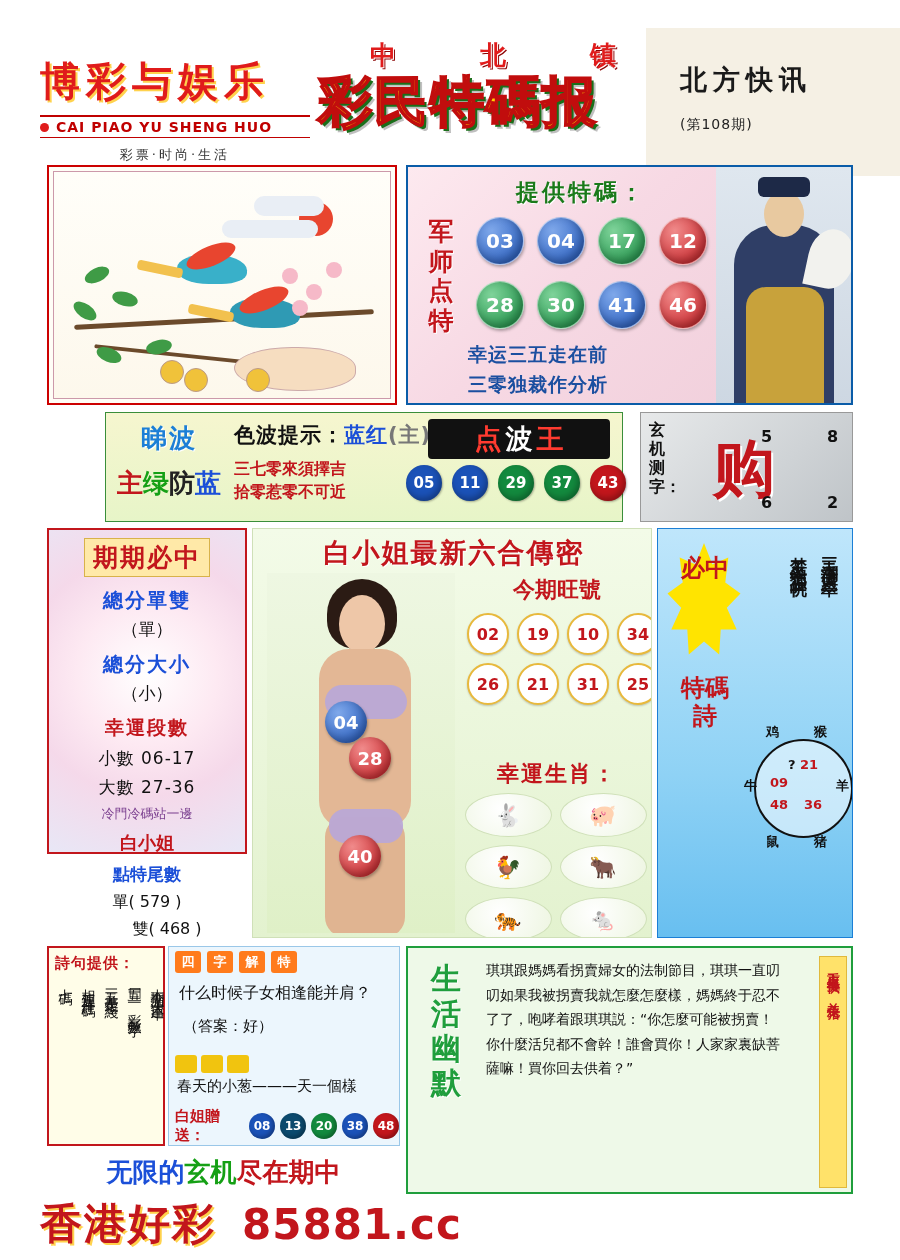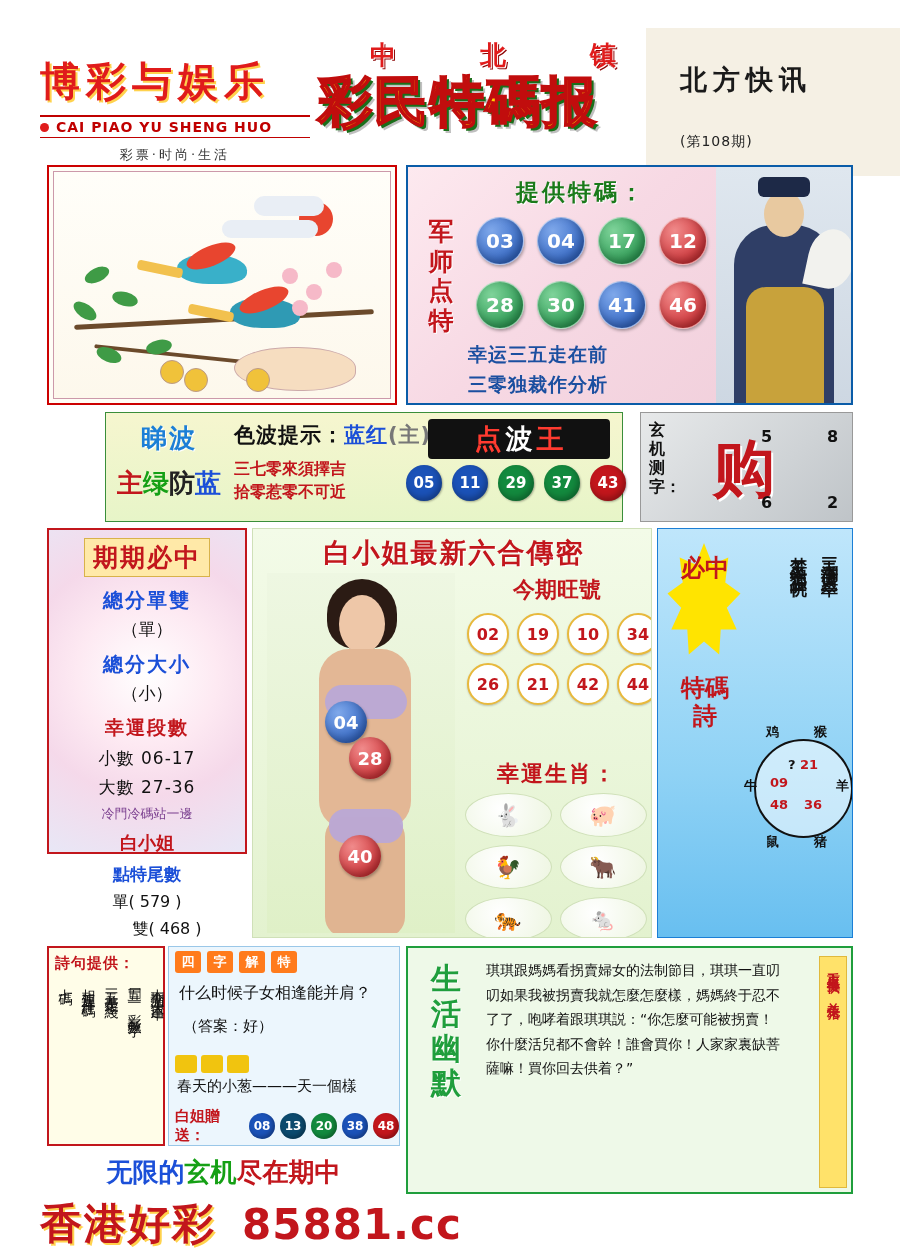--- a/index.html
+++ b/index.html
@@ -39,21 +39,21 @@
   }
   .hdr-c-main{
     position:absolute;top:28px;left:0;width:340px;
     font-size:54px;font-weight:bold;letter-spacing:2px;
     color:#ffd400;
     -webkit-text-stroke:2px #c10d0d;
     text-shadow:3px 3px 0 #1a6f1a, 5px 5px 0 rgba(0,0,0,.25);
   }
   .hdr-right{position:absolute;left:680px;top:34px;width:200px;text-align:left;}
   .hdr-r-title{font-size:27px;font-weight:bold;color:#1a1a1a;letter-spacing:6px;}
-  .hdr-r-issue{margin-top:35px;font-size:14px;color:#222;letter-spacing:1px;}
+  .hdr-r-issue{margin-top:18px;font-size:14px;color:#222;letter-spacing:1px;}
   .hdr-band{position:absolute;left:646px;top:0px;width:254px;height:148px;background:#f5f0e4;z-index:-1;}
 
   
   .bird-box{
     position:absolute;left:47px;top:165px;width:350px;height:240px;
     border:2px solid #c00; background:#fffdf6; box-sizing:border-box;
     overflow:hidden;
   }
   .bird-inner{position:absolute;inset:4px;border:1px solid #c9a; background:linear-gradient(#fffef9,#fdf8ec);}
   .branch{position:absolute;left:20px;top:145px;width:300px;height:5px;background:#6b4a2b;border-radius:3px;transform:rotate(-3deg);}
@@ -466,22 +466,22 @@
     <div class="lr-title">今期旺號</div>
     <div class="lr-balls" style="top:84px;">
       <div class="eball">02</div>
       <div class="eball">19</div>
       <div class="eball">10</div>
       <div class="eball">34</div>
     </div>
     <div class="lr-balls" style="top:134px;">
       <div class="eball">26</div>
       <div class="eball">21</div>
-      <div class="eball">42</div>
-      <div class="eball">44</div>
+      <div class="eball">31</div>
+      <div class="eball">25</div>
     </div>
 
     <div class="lr-zodiac-title">幸運生肖：</div>
     <div class="zgrid">
       <div class="zcell">🐇</div>
       <div class="zcell">🐖</div>
       <div class="zcell">🐓</div>
       <div class="zcell">🐂</div>
       <div class="zcell">🐅</div>
       <div class="zcell">🐁</div>

